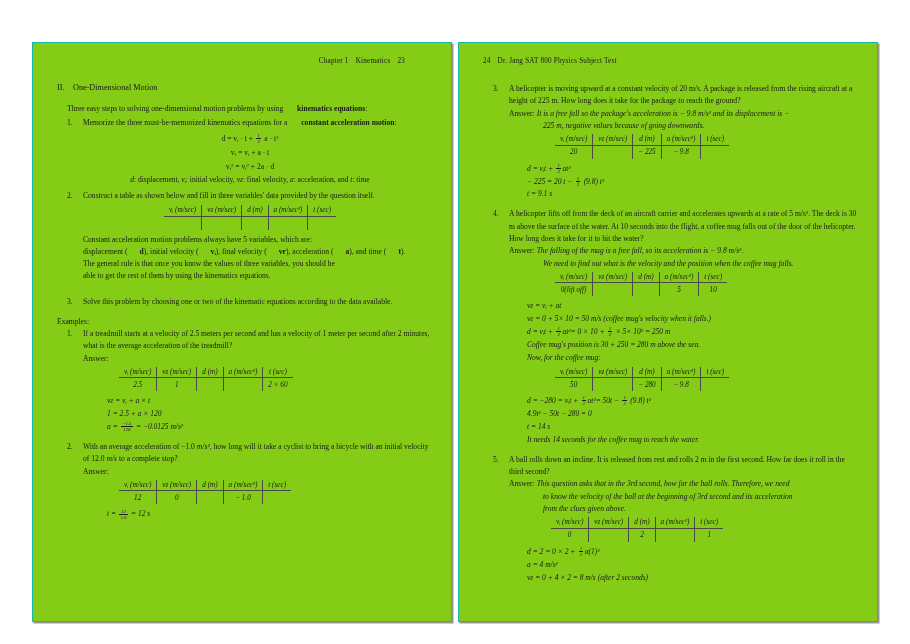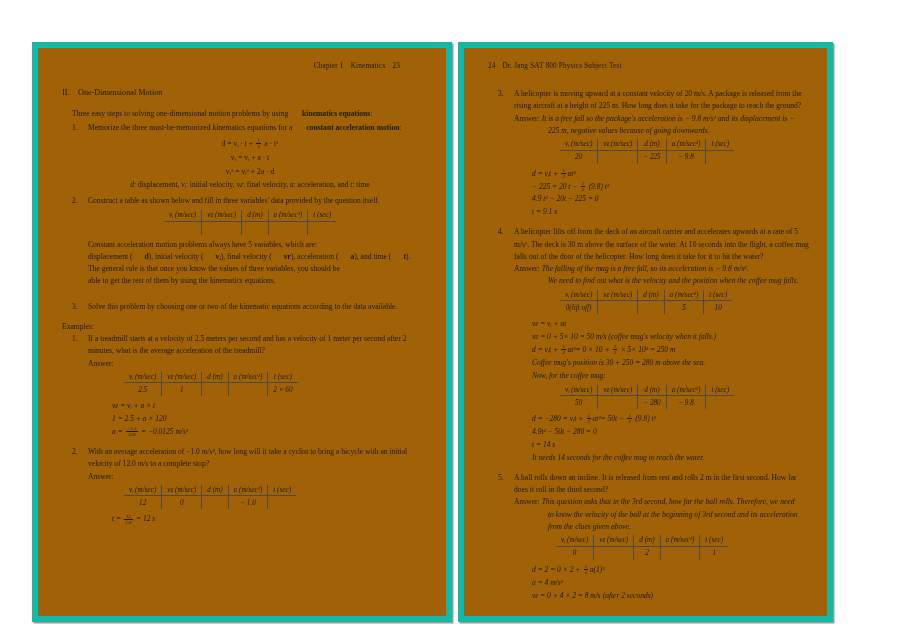--- a/index.html
+++ b/index.html
@@ -19,29 +19,29 @@
     top: 42px;
     left: 0;
     width: 910px;
     height: 580px;
     display: flex;
     gap: 6px;
     padding-left: 32px;
     box-sizing: border-box;
   }
   .page {
-    background: #a16207;
-    border: 6px solid #14b8a6;
+    background: #84cc16;
+    border: 1px solid #14b8a6;
     box-shadow: 1.5px 1.5px 0 0 #9a9a9a;
     box-sizing: border-box;
     position: relative;
     overflow: hidden;
   }
   .page-left { width: 420px; padding: 14px 18px 10px 20px; }
-  .page-right { width: 375px; padding: 14px 18px 10px 20px; }
+  .page-right { width: 420px; padding: 14px 18px 10px 20px; }
 
   .running-head {
     font-size: 7.2px;
     letter-spacing: 0.2px;
     margin-bottom: 16px;
     height: 10px;
   }
   .rh-right { text-align: right; padding-right: 28px; }
   .rh-left { text-align: left; padding-left: 4px; }
   .rh-sep { display: inline-block; width: 7px; }
@@ -358,21 +358,20 @@
           </table>
       </div>
 
       <div class="work m34">
         <div>
           <span>d = vᵢt + </span><span class="frac"><span class="num">1</span><span class="den">2</span></span><span>at²</span>
         </div>
         <div>
           <span>− 225 = 20 t − </span><span class="frac"><span class="num">1</span><span class="den">2</span></span><span> (9.8) t²</span>
         </div>
-        <div>4.9 t² − 20t − 225 = 0</div>
         <div>t = 9.1 s</div>
       </div>
 
       <div class="spacer-sm"></div>
 
       <div class="li nogap">
         <span class="marker">4.</span>
         <span>A helicopter lifts off from the deck of an aircraft carrier and accelerates upwards at a rate of 5 m/s². The deck is 30 m above the surface of the water. At 10 seconds into the flight, a coffee mug falls out of the door of the helicopter. How long does it take for it to hit the water?</span>
         <div>
           <span class="ans-lbl">Answer:</span>

